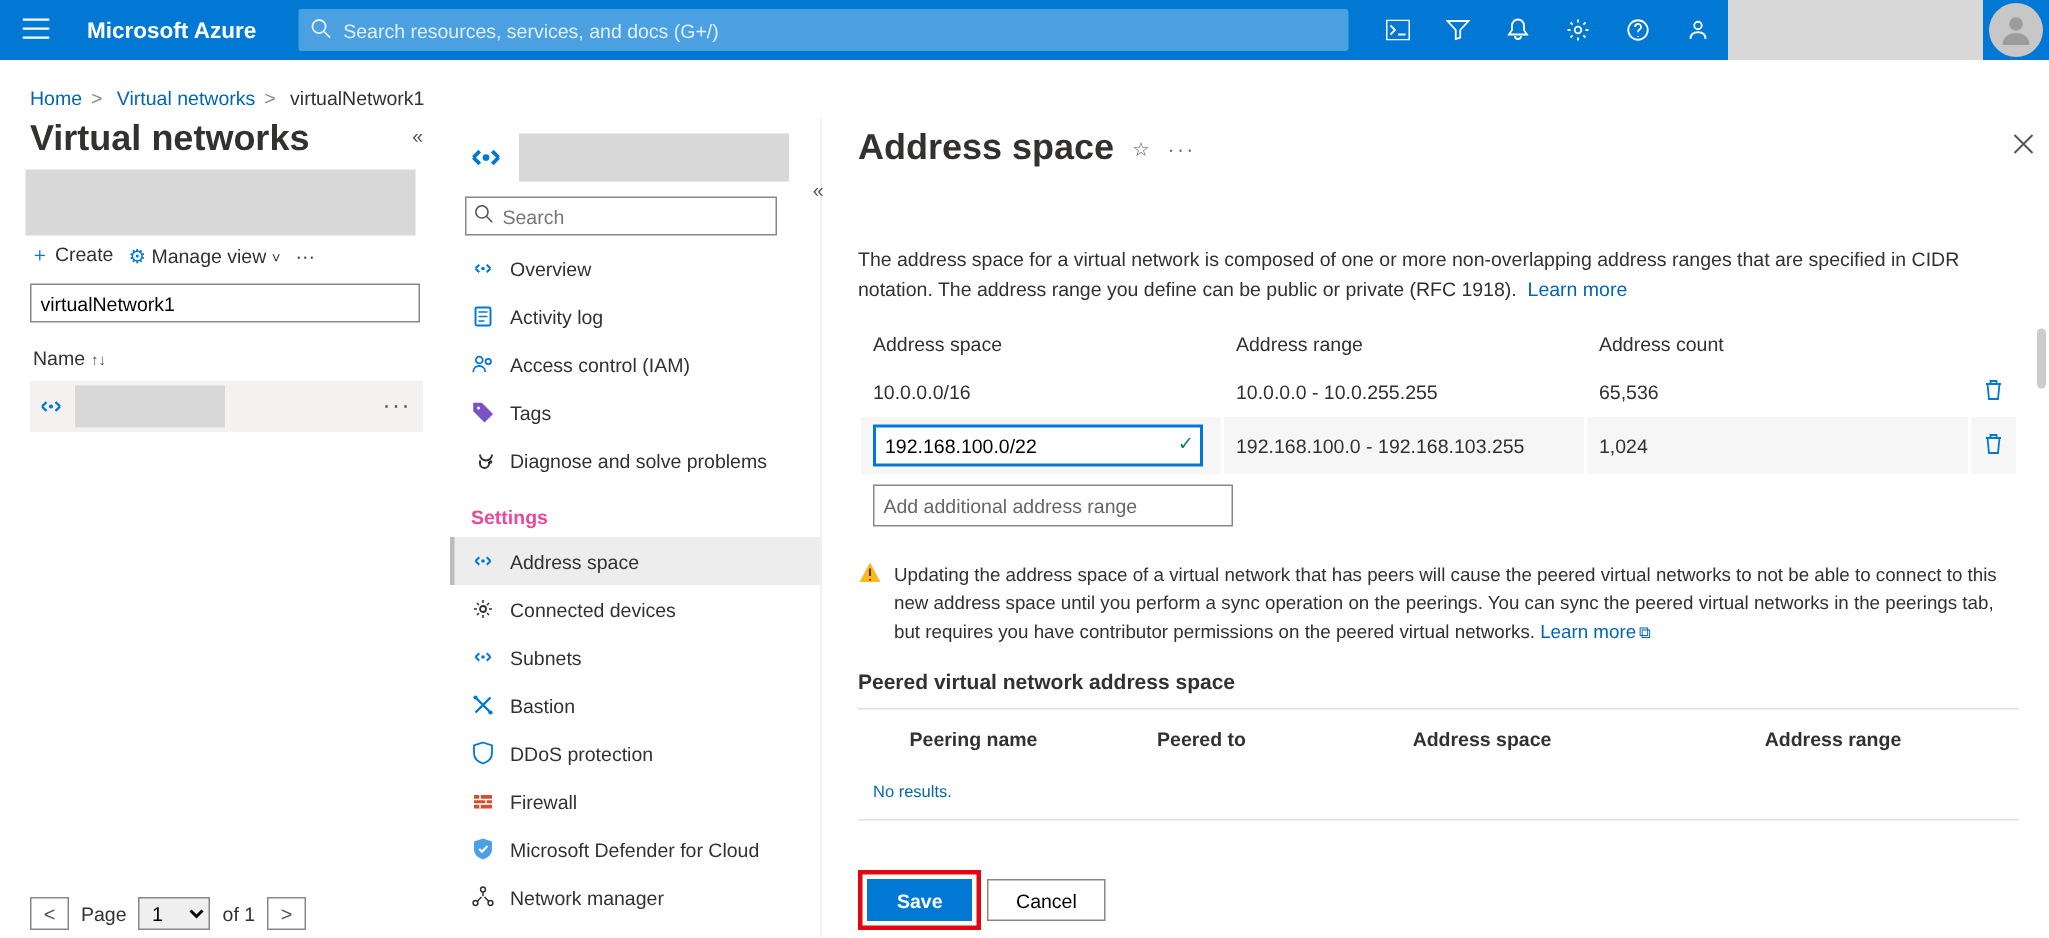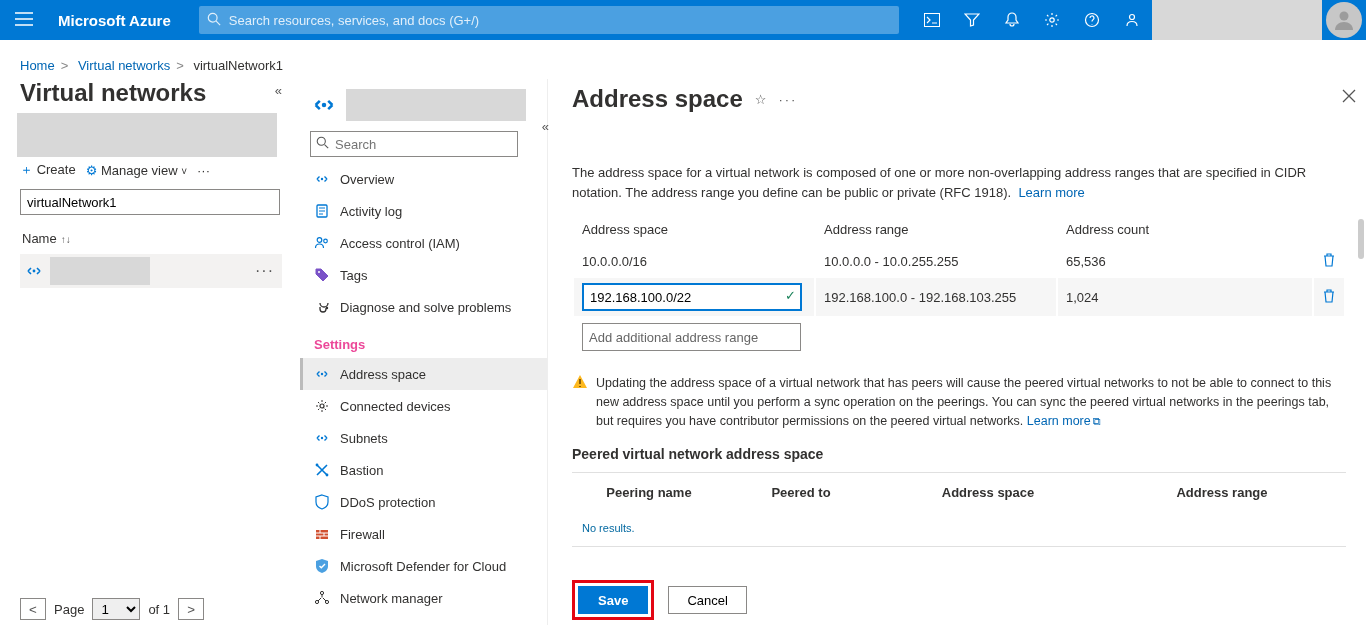--- a/index.html
+++ b/index.html
@@ -59,31 +59,31 @@
 .close-x{position:absolute;right:0;top:4px;cursor:pointer;color:#555;padding:6px 10px}
 .desc{margin-top:50px;font-size:13px;color:#323130;line-height:1.5}
 .desc a{color:#0066b4;text-decoration:none}
 .table1{margin-top:10px;width:100%}
 .table1 th{text-align:left;font-weight:400;padding:8px 8px;font-size:13px;color:#323130}
 .table1 td{padding:5px 8px;font-size:13px;vertical-align:middle}
 .del-btn{cursor:pointer;color:#0078d4}
 .addr-input{width:220px;height:28px;border:2px solid #0078d4;padding:0 28px 0 6px;font-size:13px}
 .addr-input-wrap{position:relative;display:inline-block}
 .addr-input-wrap .check{position:absolute;right:6px;top:5px;color:#19825a}
-.add-input{width:219px;height:28px;border:1px solid #8a8886;padding:0 6px;font-size:13px;color:#323130}
+.add-input{width:240px;height:28px;border:1px solid #8a8886;padding:0 6px;font-size:13px;color:#323130}
 .add-input::placeholder{color:#666}
 .warn{display:flex;gap:8px;margin-top:16px;font-size:12.5px;color:#323130;line-height:1.5}
 .warn .wicon{color:#d18a00;flex:0 0 16px}
 .warn a{color:#0066b4;text-decoration:none}
 .extlink-icon{font-size:11px;color:#0066b4;margin-left:2px}
 .peer-h{margin-top:16px;font-weight:600;font-size:14px}
 .table2{margin-top:10px;width:100%;border-top:1px solid #e0e0e0;border-bottom:1px solid #e0e0e0}
 .table2 th{text-align:center;font-weight:600;padding:10px 8px;font-size:13px}
 .table2 td{padding:10px 8px;font-size:11px;color:#0369a1}
-.footer-btns{position:absolute;bottom:12px;left:24px;display:flex;gap:14px;align-items:center}
+.footer-btns{position:absolute;bottom:12px;left:24px;display:flex;gap:4px;align-items:center}
 .save-wrap{border:3px solid #e30613;padding:3px}
 .btn-save{background:#0078d4;color:#fff;border:none;height:28px;padding:0 20px;font-size:13px;font-weight:600;cursor:pointer}
 .btn-cancel{background:#fff;border:1px solid #8a8886;height:28px;padding:0 18px;font-size:13px;cursor:pointer}
 .tr-editing td{background:#f6f6f6}
 .scroll-hint{position:absolute;right:2px;top:140px;width:6px;height:40px;background:#ccc;border-radius:3px}
 </style>
 </head>
 <body>
 
 <div class="topbar">

